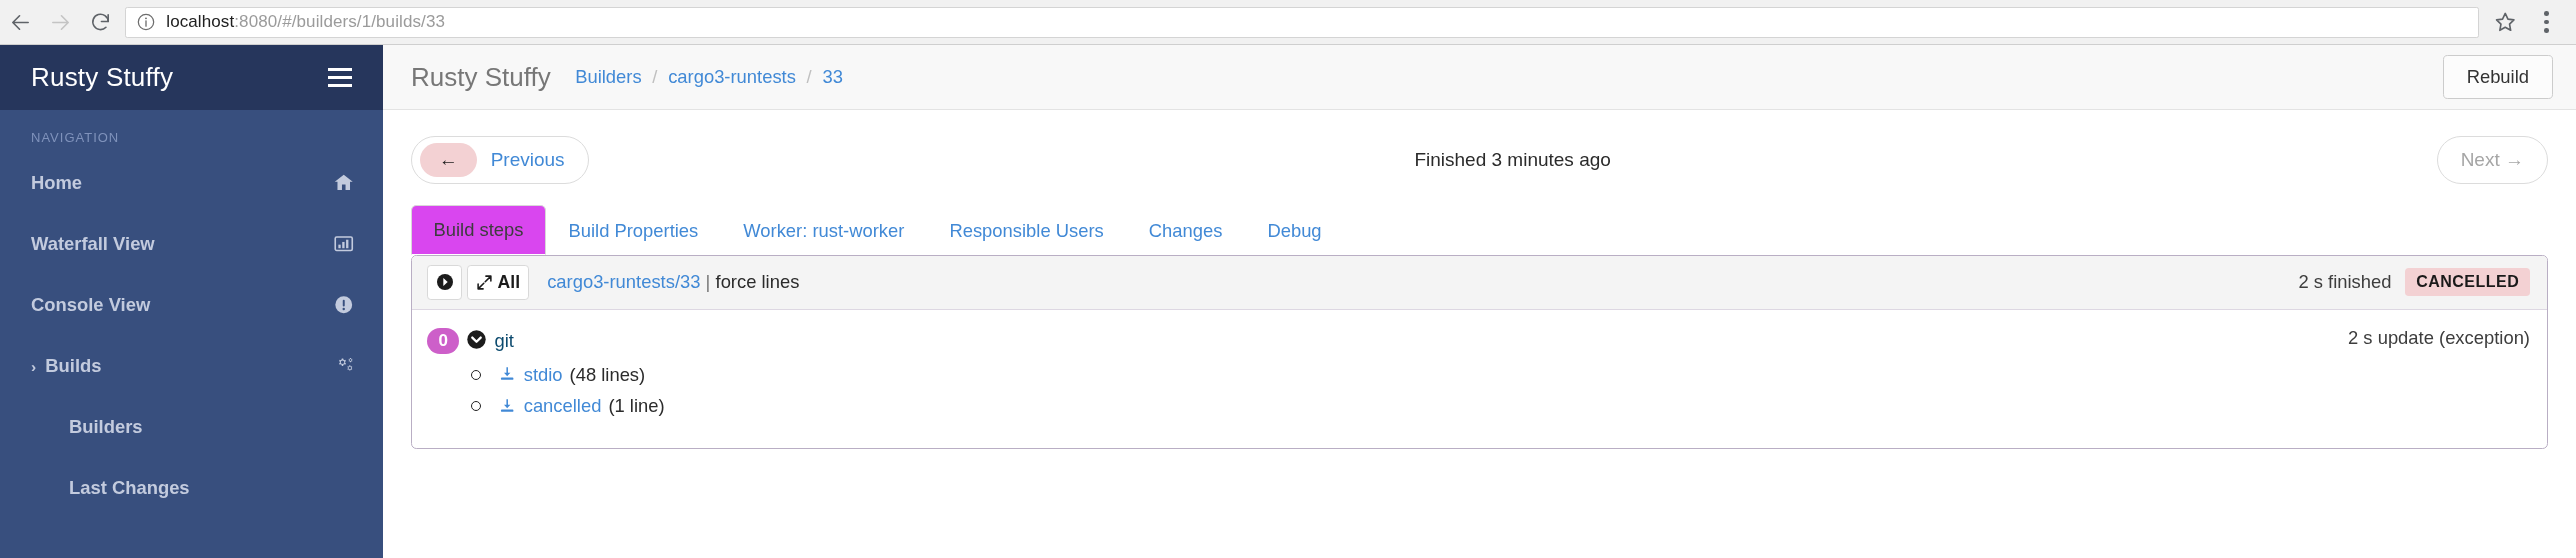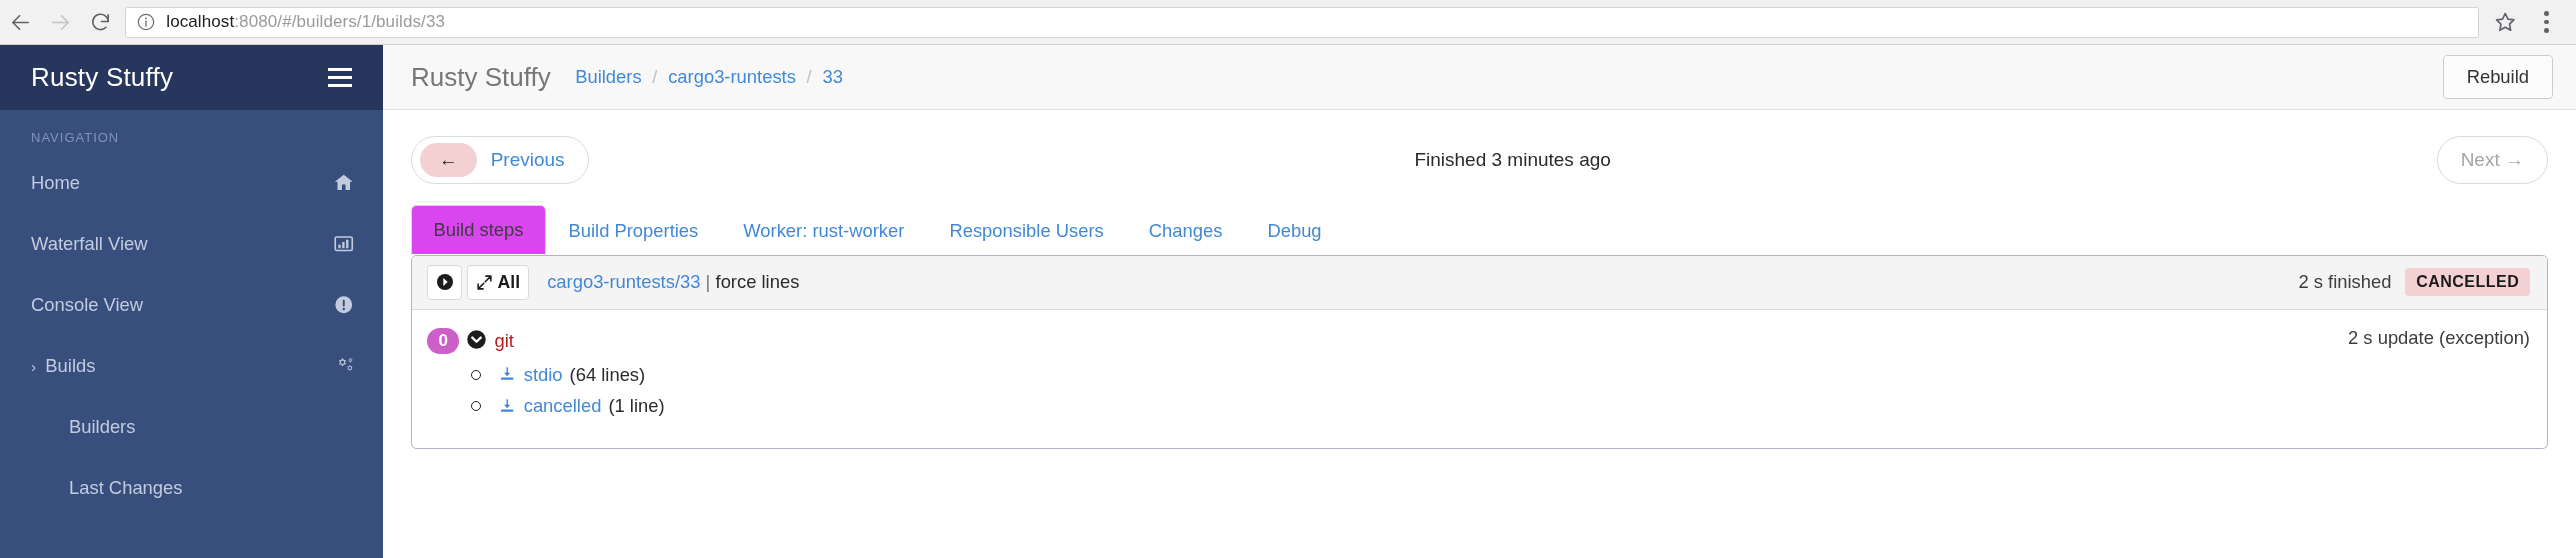--- a/index.html
+++ b/index.html
@@ -86,21 +86,21 @@
   }
   .nav-item {
     height: 61px;
     display: flex; align-items: center;
     padding: 0 29px 0 31px;
     color: #c3cbde;
     font-size: 18.4px;
     justify-content: space-between;
     white-space: nowrap;
   }
-  .nav-item .lbl { display:flex; align-items:center; }
+  .nav-item .lbl { display:flex; align-items:center;font-weight:bold; }
   .nav-item .chev {
     color: #c3cbde; font-size: 15.3px; margin-right: 9.2px; line-height: 1;
   }
   .nav-item .ico { display:flex; align-items:center; }
   .nav-sub { padding-left: 69px; }
 
   
   #main {
     position: absolute; top: 45px; left: 383px;
     width: 2193px; height: 513px;
@@ -247,21 +247,21 @@
     background: #cd5fc9;
     color: #ffffff;
     font-size: 17px; font-weight: bold;
     width: 32px; height: 26px;
     border-radius: 16px;
     display: flex; align-items: center; justify-content: center;
     margin-right: 6.1px; margin-top: 1.5px;
     flex: 0 0 auto;
   }
   #step-toggle-icon { margin: 1.5px 6.1px 0 0; display: flex; flex: 0 0 auto; }
-  #step-name { font-size: 18.4px; color: #b91c1c; line-height: 28px; }
+  #step-name { font-size: 18.4px; color: #0c4a6e; line-height: 28px; }
   #step-log-duration { font-size: 18.4px; color: #3d3d3d; white-space: nowrap; }
 
   #log-list { list-style: none; margin: 9.2px 0 0 44px; }
   #log-list li {
     display: flex; align-items: center;
     margin-bottom: 9.2px;
     font-size: 18.4px; color: #2b2b2b;
   }
   #log-list li .bullet {
     width: 10px; height: 10px;
@@ -475,21 +475,21 @@
         <ul id="log-list">
           <li>
             <span class="bullet"></span>
             <span class="dl-ico">
               <svg width="18.4" height="18.4" viewBox="0 0 24 24" fill="#4189d6">
                 <path d="M11 3h2v7h3.2L12 14.6 7.8 10H11z"></path>
                 <rect x="4" y="16.4" width="16" height="3" rx="0.8"></rect>
               </svg>
             </span>
             <a href="#">stdio</a>
-            <span>(64 lines)</span>
+            <span>(48 lines)</span>
           </li>
           <li>
             <span class="bullet"></span>
             <span class="dl-ico">
               <svg width="18.4" height="18.4" viewBox="0 0 24 24" fill="#4189d6">
                 <path d="M11 3h2v7h3.2L12 14.6 7.8 10H11z"></path>
                 <rect x="4" y="16.4" width="16" height="3" rx="0.8"></rect>
               </svg>
             </span>
             <a href="#">cancelled</a>

